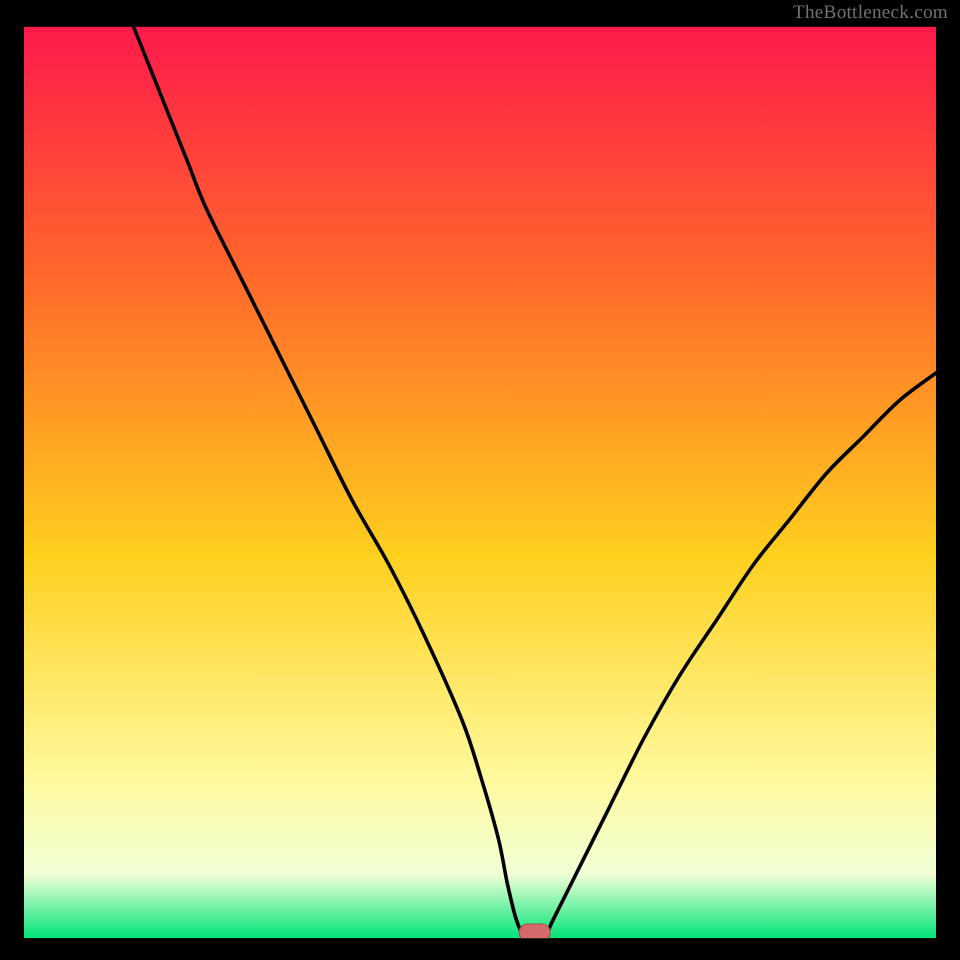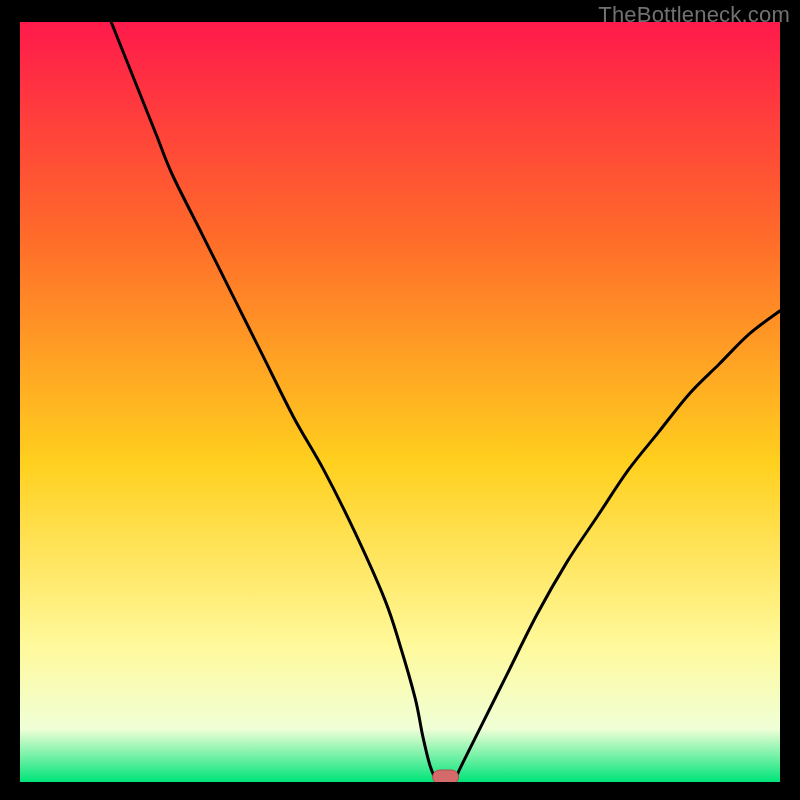--- a/index.html
+++ b/index.html
@@ -15,24 +15,25 @@
     position: relative;
     width: 800px;
     height: 800px;
     background: #000;
   }
   .watermark {
     position: absolute;
     top: 2px;
     right: 10px;
     color: #717171;
-    font-size: 22px;
+    font-size: 16px;
     font-weight: 500;
     letter-spacing: 0.2px;
     z-index: 10;
+    font-family: Liberation Serif, serif;
   }
   .plot {
     position: absolute;
     left: 20px;
     top: 22px;
     width: 760px;
     height: 760px;
     overflow: hidden;
   }
   .plot svg {

